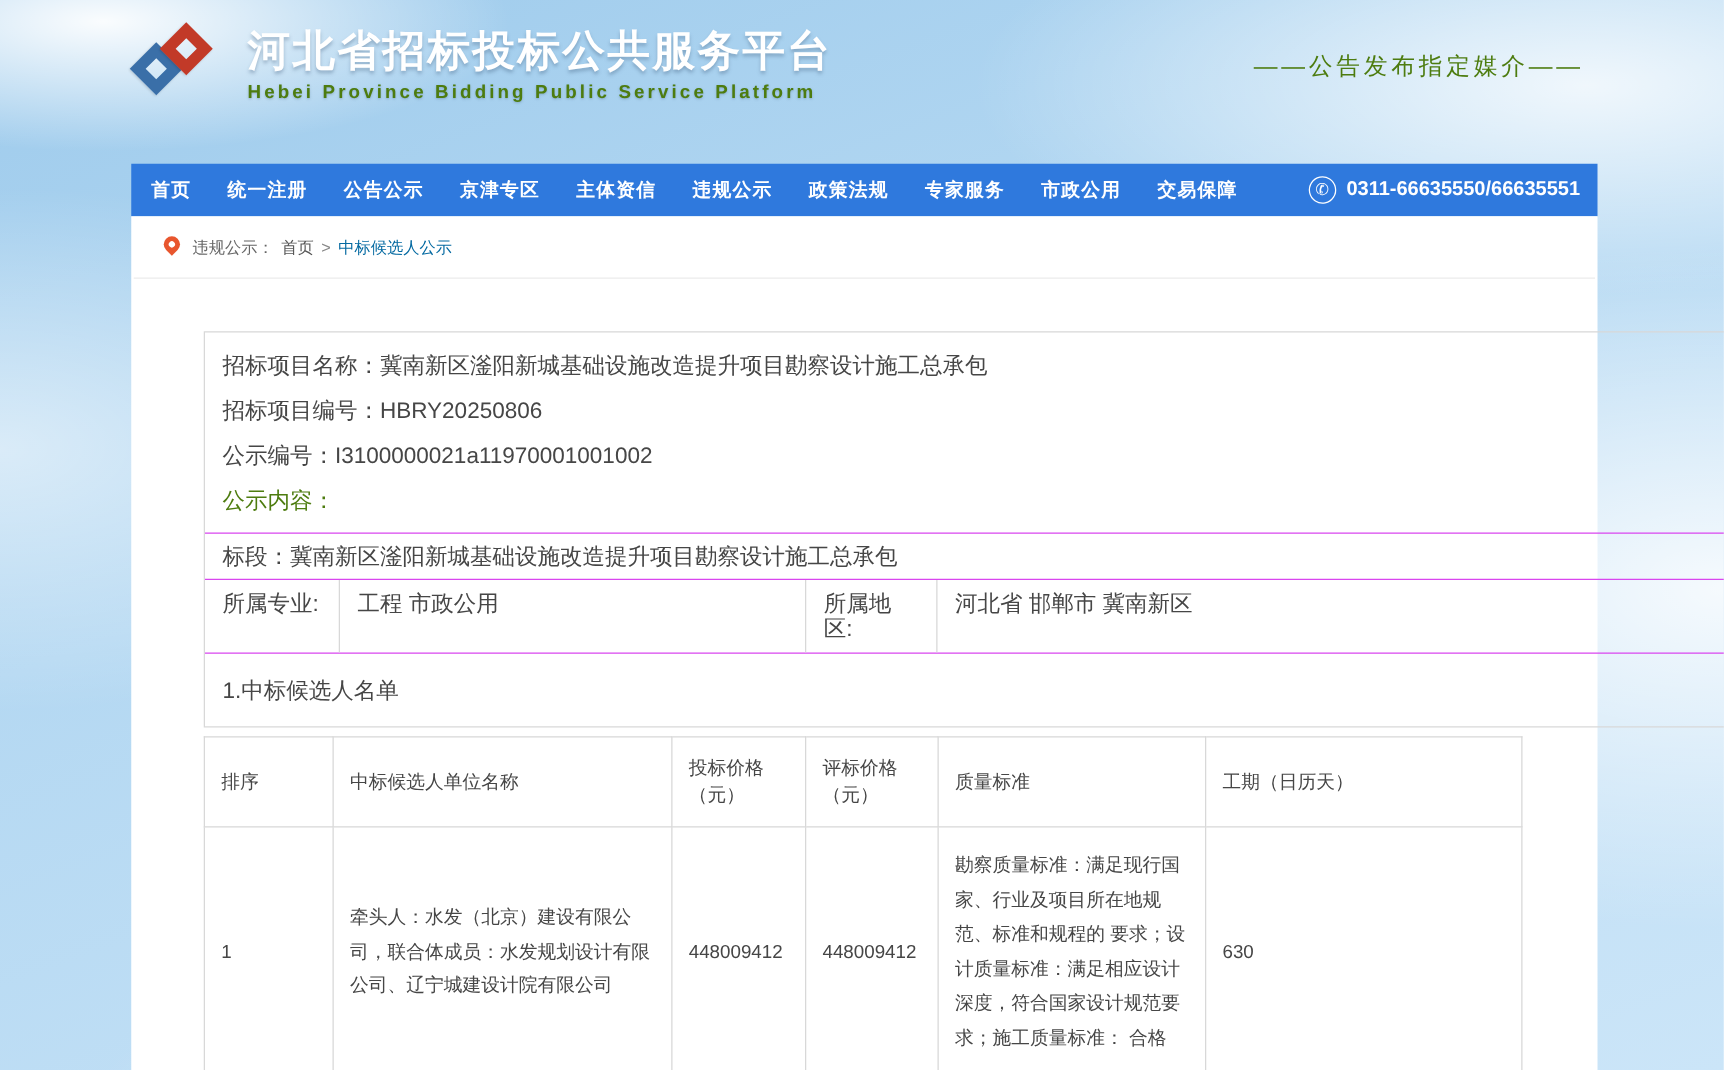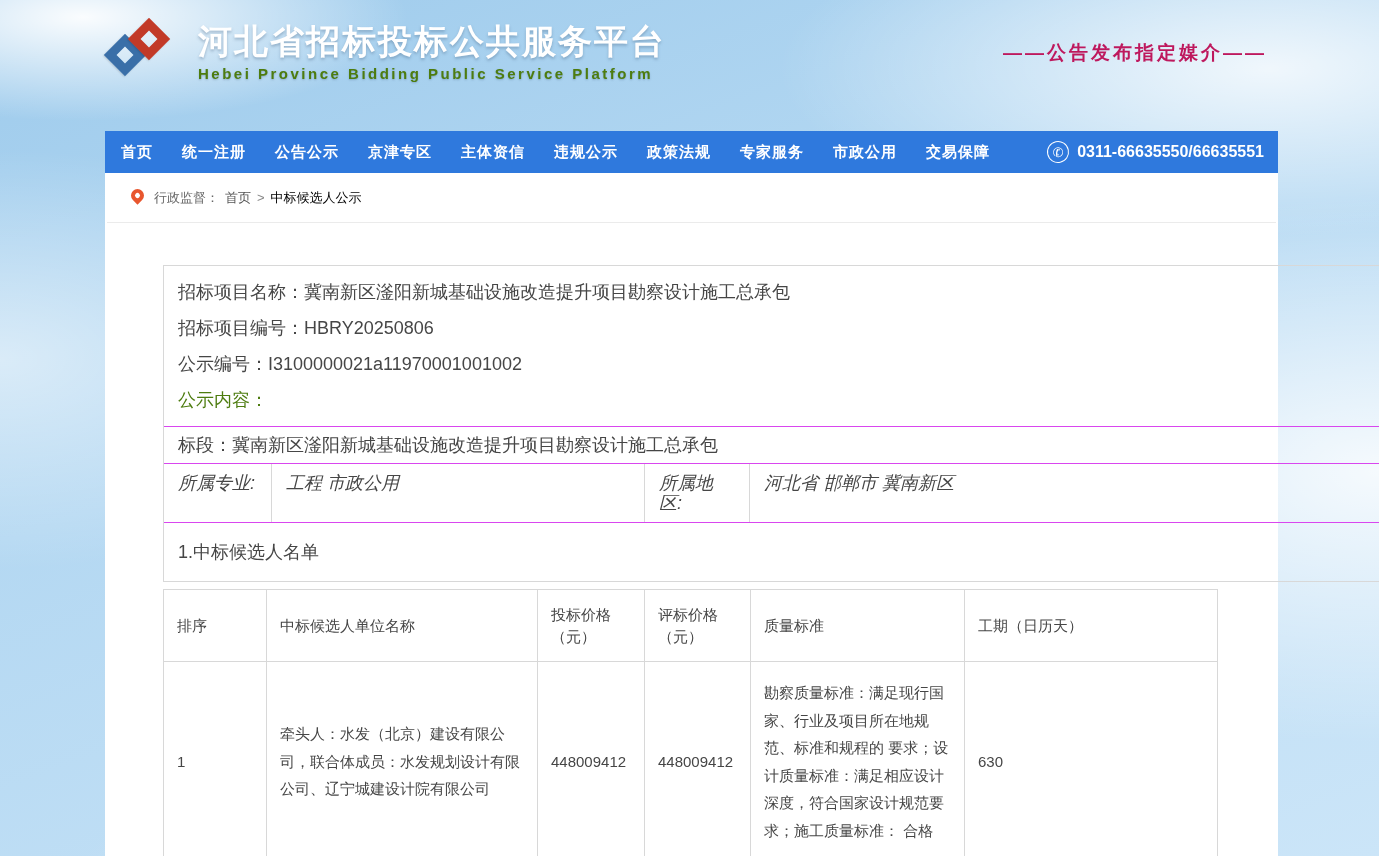--- a/index.html
+++ b/index.html
@@ -24,22 +24,22 @@
   .lm-blue { position:absolute; left:2px; top:24px; width:30px; height:30px;
              border:9px solid #3a6fa8; transform:rotate(45deg);
              box-shadow:0 1px 2px rgba(0,0,0,0.15); }
   .lm-red  { position:absolute; left:26px; top:8px; width:30px; height:30px;
              border:9px solid #c23a28; transform:rotate(45deg);
              box-shadow:0 1px 2px rgba(0,0,0,0.15); }
   .site-title { font-size:34px; font-weight:bold; color:#ffffff; letter-spacing:2px;
                 text-shadow:0 2px 3px rgba(60,90,120,0.35); line-height:1.15; margin-top:6px; }
   .site-sub { font-size:15px; font-weight:bold; color:#4d7c0f; letter-spacing:2.5px;
               text-shadow:0 1px 2px rgba(60,90,120,0.35); margin-top:4px; }
-  .media-note { position:absolute; right:112px; top:40px; font-size:19px; font-weight:bold;
-                color:#be185d; letter-spacing:3px; }
+  .media-note { position:absolute; right:112px; top:40px; font-size:19px; font-weight:normal;
+                color:#4d7c0f; letter-spacing:3px; }
 
   
   .nav { position:absolute; left:105px; top:131px; width:1173px; height:42px;
          background:#2f79dd; display:flex; align-items:center; }
   .nav a { color:#ffffff; font-size:15px; font-weight:bold; text-decoration:none;
            margin-left:29px; letter-spacing:1px; white-space:nowrap; }
   .nav a:first-child { margin-left:16px; }
   .nav-phone { margin-left:auto; margin-right:14px; display:flex; align-items:center;
                color:#ffffff; font-size:16px; font-weight:bold; }
   .phone-icon { width:22px; height:22px; border:1.6px solid #fff; border-radius:50%;
@@ -52,32 +52,32 @@
 
   
   .crumb { height:50px; display:flex; align-items:center; padding:0 20px;
            border-bottom:1px solid #ebebeb; margin:0 2px; font-size:13px; color:#666; }
   .pin { width:13px; height:13px; background:#e8562e; border-radius:50% 50% 50% 0;
          transform:rotate(-45deg); position:relative; margin:0 10px 4px 4px; flex:0 0 auto; }
   .pin::after { content:""; position:absolute; left:4px; top:4px; width:5px; height:5px;
                 background:#fff; border-radius:50%; }
   .crumb .sep { margin:0 6px; color:#888; }
   .crumb a.home { color:#555; text-decoration:none; margin-left:6px; }
-  .crumb a.cur { color:#000000; text-decoration:none; }
+  .crumb a.cur { color:#0369a1; text-decoration:none; }
 
   
   .info-box { margin:42px 0 0 58px; width:1267px; border:1px solid #d8d8d8;
               font-size:18px; color:#464646; }
   .info-lines { padding:8px 0; }
   .info-lines .line { line-height:36px; padding:0 14px; white-space:nowrap; }
   .info-lines .red { color:#4d7c0f; }
   .row { border-top:1px solid #d946ef; }
   .row-section { padding:8px 14px; line-height:20px; }
   .row-split { display:flex; }
-  .row-split > div { padding:9px 14px; line-height:20px;font-style:italic; }
+  .row-split > div { padding:9px 14px; line-height:20px; }
   .cell-l1 { width:107px; flex:0 0 auto; }
   .cell-v1 { width:373px; flex:0 0 auto; border-left:1px solid #d8d8d8; }
   .cell-l2 { width:105px; flex:0 0 auto; border-left:1px solid #d8d8d8; }
   .cell-v2 { flex:1; border-left:1px solid #d8d8d8; }
   .row-list { padding:19px 14px; line-height:20px; }
 
   
   .cand-table { margin:7px 0 0 58px; width:1055px; border-collapse:collapse;
                 table-layout:fixed; font-size:15px; color:#464646; }
   .cand-table th, .cand-table td { border:1px solid #d8d8d8; font-weight:normal;
@@ -119,21 +119,21 @@
   <div class="nav-phone">
     <span class="phone-icon">✆</span>
     <span>0311-66635550/66635551</span>
   </div>
 </nav>
 
 <main class="panel">
 
   <div class="crumb">
     <span class="pin"></span>
-    <span>行政监督：</span>
+    <span>违规公示：</span>
     <a href="#" class="home">首页</a>
     <span class="sep">&gt;</span>
     <a href="#" class="cur">中标候选人公示</a>
   </div>
 
   <section class="info-box">
     <div class="info-lines">
       <div class="line">
         <span>招标项目名称：</span><span>冀南新区滏阳新城基础设施改造提升项目勘察设计施工总承包</span>
       </div>

